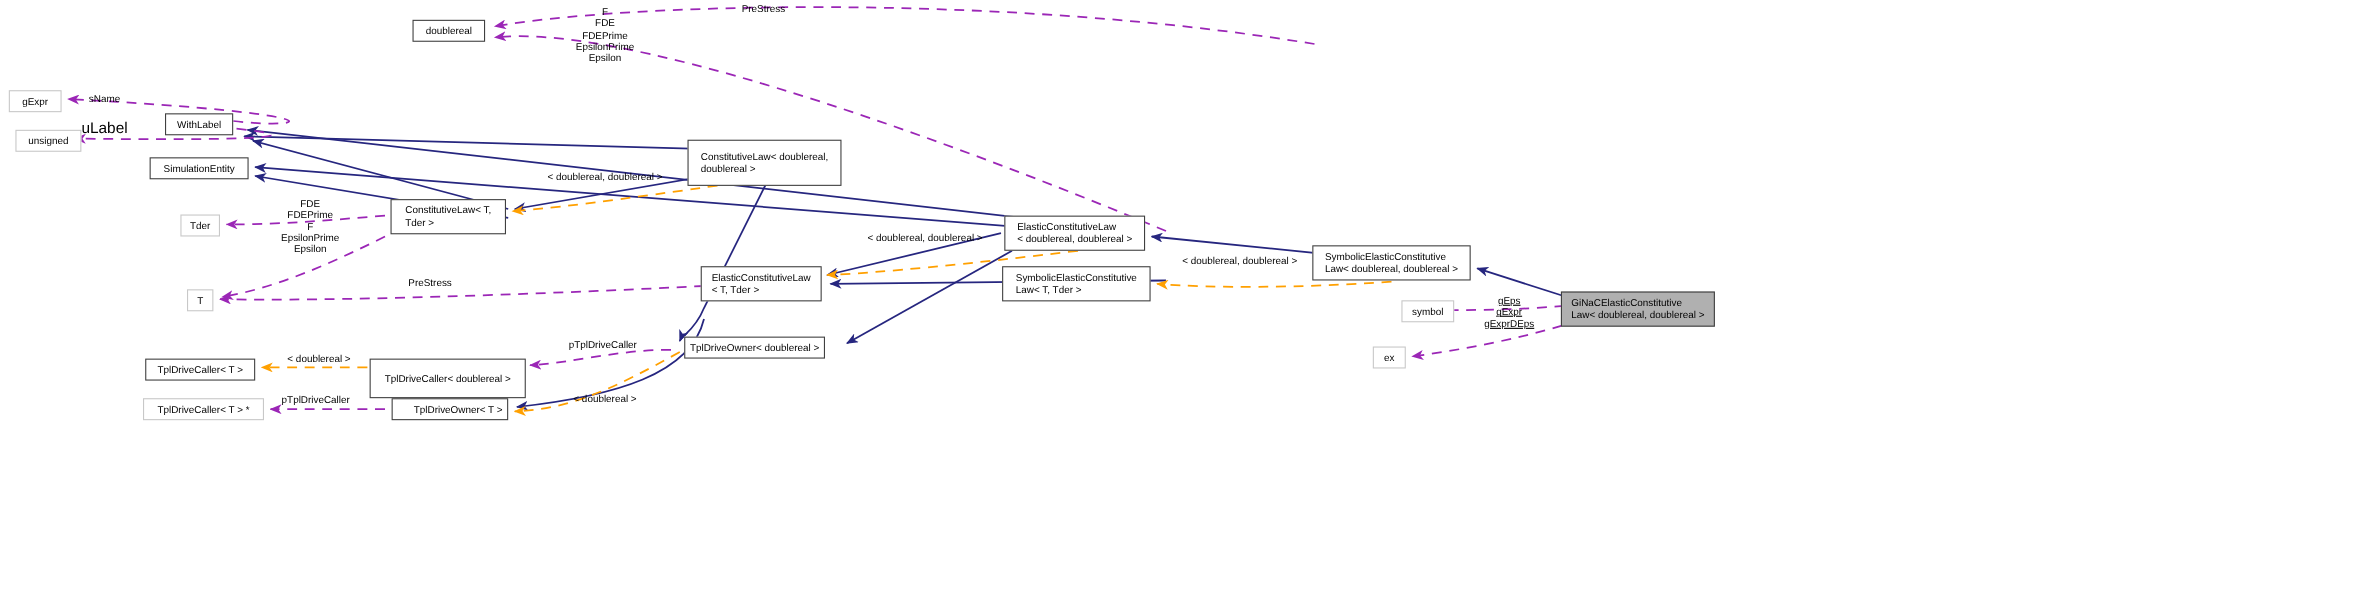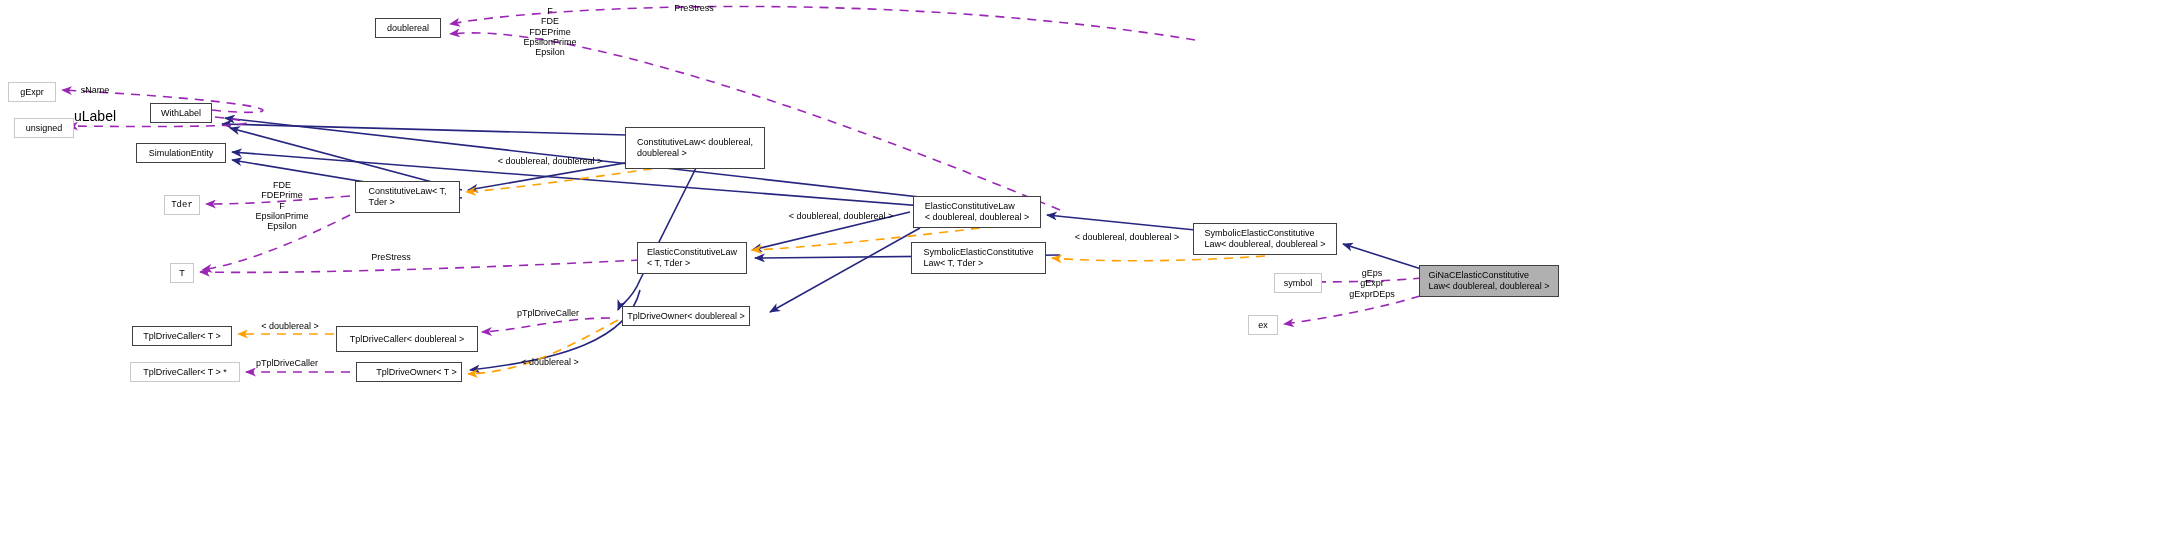--- a/index.html
+++ b/index.html
@@ -73,21 +73,21 @@
   <div class="node solid" style="left:375px;top:18px;width:66px;height:20px;font-size:9px;">doublereal</div>
 
   <div class="node light" style="left:8px;top:82px;width:48px;height:20px;font-size:9px;">gExpr</div>
 
   <div class="node light" style="left:2px;top:118px;width:60px;height:20px;font-size:9px;margin-left:12px;">unsigned</div>
 
   <div class="node solid" style="left:150px;top:103px;width:62px;height:20px;font-size:9px;">WithLabel</div>
 
   <div class="node solid" style="left:136px;top:143px;width:90px;height:20px;font-size:9px;">SimulationEntity</div>
 
-  <div class="node light" style="left:164px;top:195px;width:36px;height:20px;font-size:9px;font-family:Liberation Mono, monospace;">Tder</div>
+  <div class="node light" style="left:164px;top:195px;width:36px;height:20px;font-size:9px;">Tder</div>
 
   <div class="node light" style="left:170px;top:263px;width:24px;height:20px;font-size:9px;">T</div>
 
   <div class="node solid" style="left:355px;top:181px;width:105px;height:32px;font-size:9px;">ConstitutiveLaw&lt; T,
 Tder &gt;</div>
 
   <div class="node solid" style="left:625px;top:127px;width:140px;height:42px;font-size:9px;">ConstitutiveLaw&lt; doublereal,
 doublereal &gt;</div>
 
   <div class="node solid" style="left:637px;top:242px;width:110px;height:32px;font-size:9px;">ElasticConstitutiveLaw
@@ -104,21 +104,21 @@
 
   <div class="node current" style="left:1419px;top:265px;width:140px;height:32px;font-size:9px;">GiNaCElasticConstitutive
 Law&lt; doublereal, doublereal &gt;</div>
 
   <div class="node light" style="left:1240px;top:273px;width:48px;height:20px;font-size:9px;margin-left:34px;">symbol</div>
 
   <div class="node light" style="left:1248px;top:315px;width:30px;height:20px;font-size:9px;">ex</div>
 
   <div class="node solid" style="left:132px;top:326px;width:100px;height:20px;font-size:9px;">TplDriveCaller&lt; T &gt;</div>
 
-  <div class="node solid" style="left:336px;top:326px;width:142px;height:26px;font-size:9px;">TplDriveCaller&lt; doublereal &gt;</div>
+  <div class="node solid" style="left:336px;top:326px;width:142px;height:36px;font-size:9px;">TplDriveCaller&lt; doublereal &gt;</div>
 
   <div class="node light" style="left:130px;top:362px;width:110px;height:20px;font-size:9px;">TplDriveCaller&lt; T &gt; *</div>
 
   <div class="node solid" style="left:356px;top:362px;width:106px;height:20px;font-size:9px;padding-left:15px;">TplDriveOwner&lt; T &gt;</div>
 
   <div class="node solid" style="left:622px;top:306px;width:128px;height:20px;font-size:9px;">TplDriveOwner&lt; doublereal &gt;</div>
 
   <div class="elabel" style="left:664px;top:3px;width:60px;font-size:9px;">PreStress</div>
 
   <div class="elabel" style="left:516px;top:6px;width:68px;font-size:9px;">F
@@ -138,21 +138,21 @@
 Epsilon</div>
 
   <div class="elabel" style="left:361px;top:252px;width:60px;font-size:9px;">PreStress</div>
 
   <div class="elabel" style="left:485px;top:156px;width:130px;font-size:9px;">&lt; doublereal, doublereal &gt;</div>
 
   <div class="elabel" style="left:776px;top:211px;width:130px;font-size:9px;">&lt; doublereal, doublereal &gt;</div>
 
   <div class="elabel" style="left:1062px;top:232px;width:130px;font-size:9px;">&lt; doublereal, doublereal &gt;</div>
 
-  <div class="elabel" style="left:1333px;top:268px;width:78px;font-size:9px;">gEps
+  <div class="elabel" style="left:1333px;top:268px;width:78px;font-size:9px;text-decoration:underline;">gEps
 gExpr
 gExprDEps</div>
 
   <div class="elabel" style="left:252px;top:321px;width:76px;font-size:9px;">&lt; doublereal &gt;</div>
 
   <div class="elabel" style="left:507px;top:308px;width:82px;font-size:9px;">pTplDriveCaller</div>
 
   <div class="elabel" style="left:246px;top:358px;width:82px;font-size:9px;">pTplDriveCaller</div>
 
   <div class="elabel" style="left:512px;top:357px;width:76px;font-size:9px;">&lt; doublereal &gt;</div>

